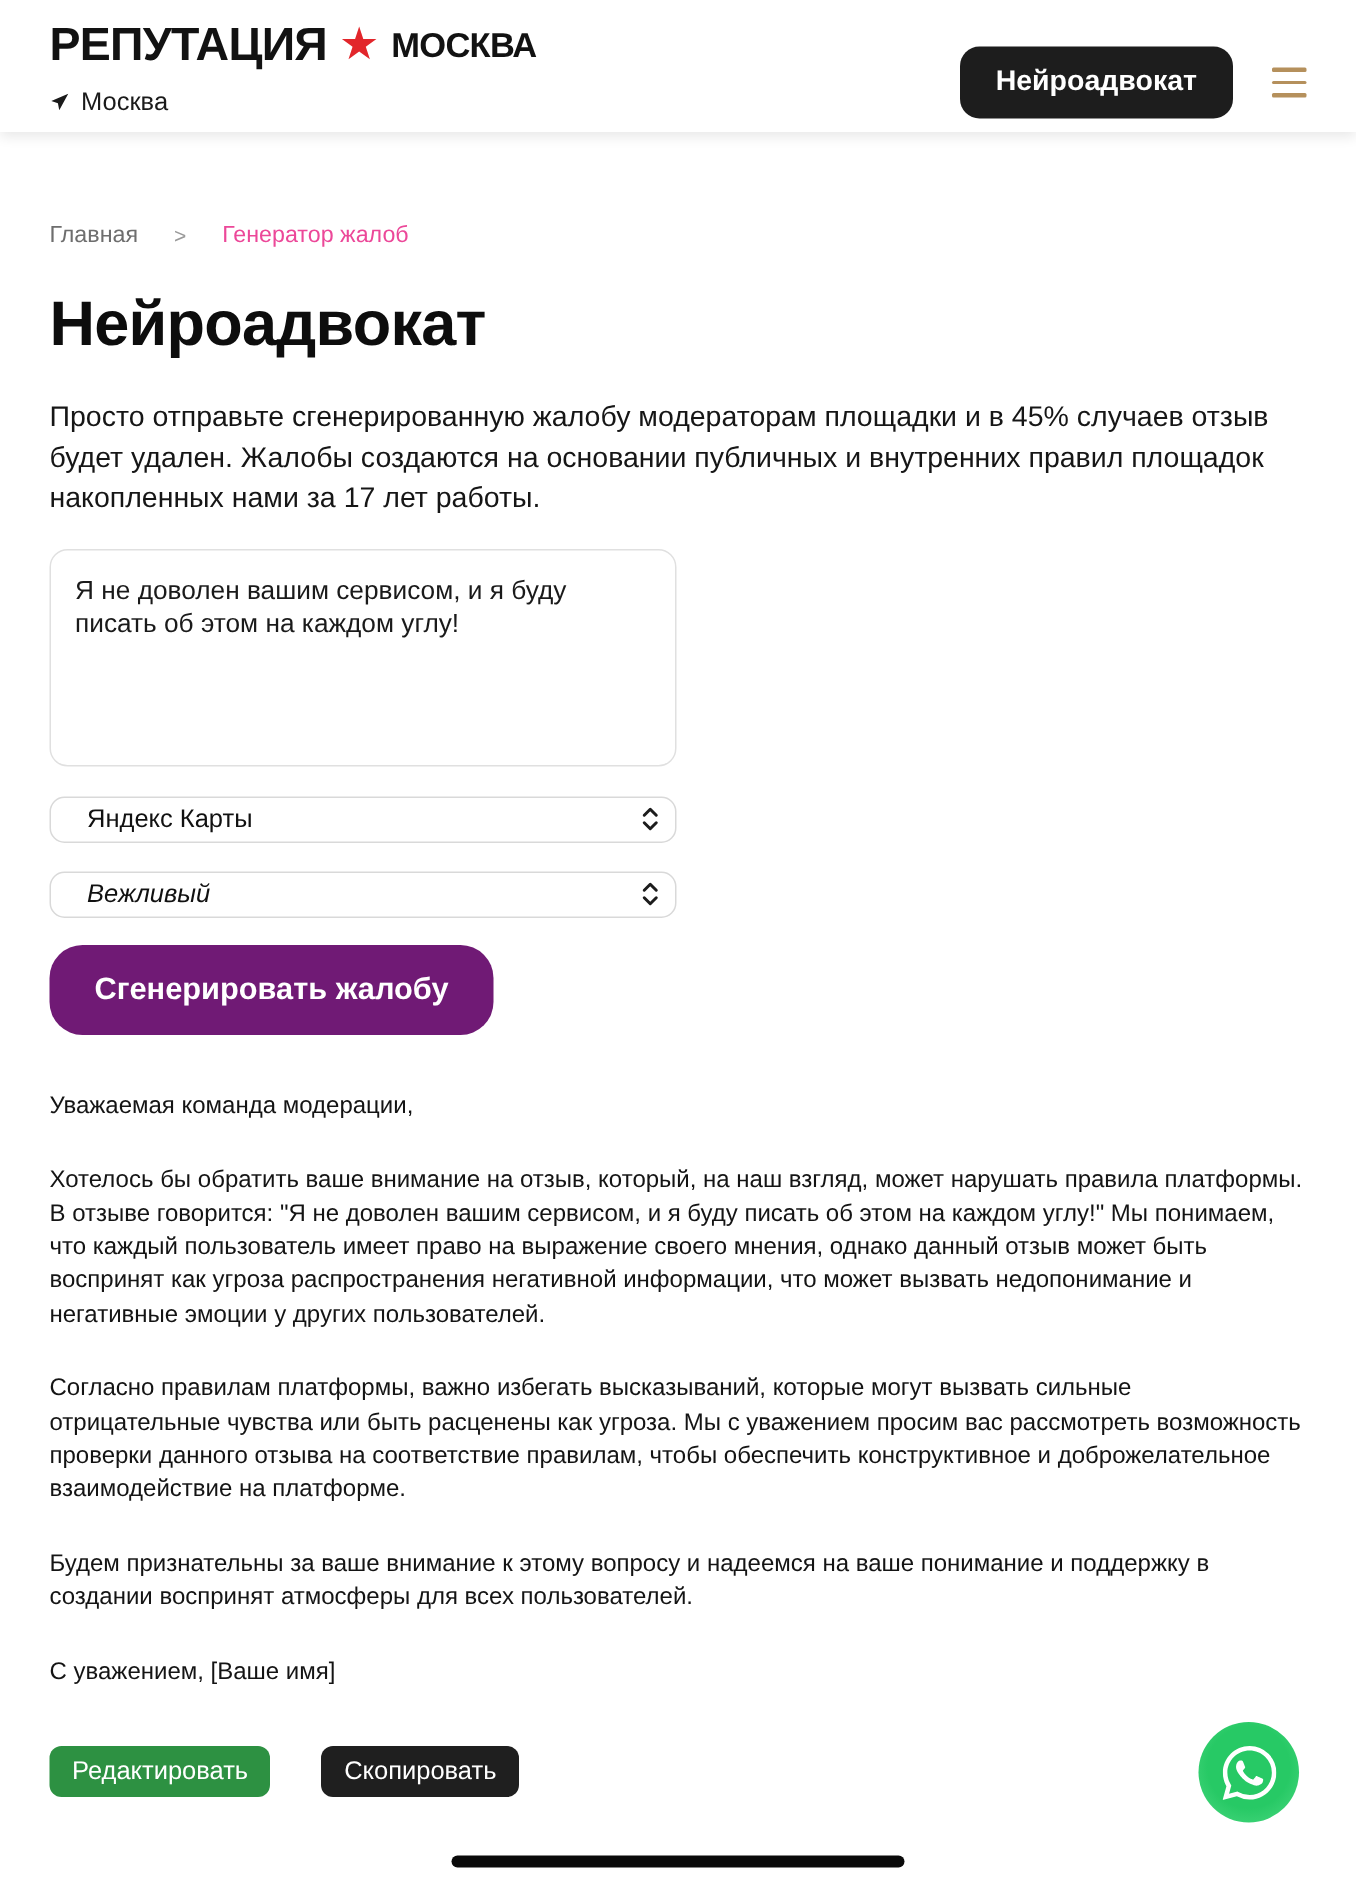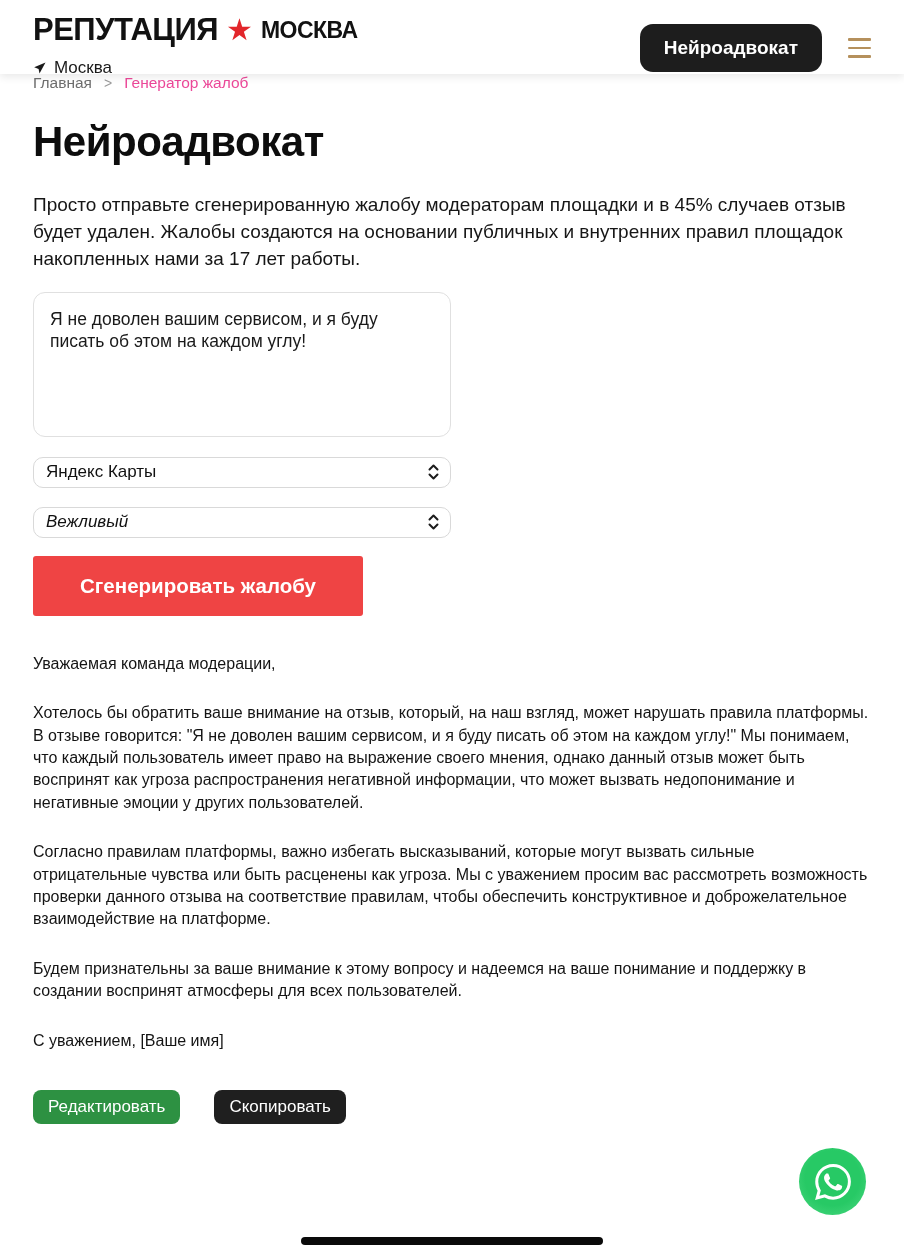--- a/index.html
+++ b/index.html
@@ -8,21 +8,21 @@
     font-family: "Liberation Sans", sans-serif;
     background: #fff;
     color: #161616;
     width: 904px;
     height: 1252px;
     position: relative;
     overflow: hidden;
   }
   
   .header {
-    height: 74px;
+    height: 88px;
     background: #fff;
     box-shadow: 0 3px 8px rgba(0,0,0,0.09);
     padding: 12px 31px 0 33px;
     display: flex;
     justify-content: space-between;
     position: relative;
     z-index: 2;
   }
   .logo-block { display: flex; flex-direction: column; }
   .logo-row { display: flex; align-items: center; gap: 6px; }
@@ -77,25 +77,26 @@
   .hamburger span {
     display: block;
     width: 23px;
     height: 2.6px;
     background: #b5905c;
     border-radius: 1px;
   }
   
   .main { padding: 0 33px; }
   .breadcrumb {
+    margin-top: 60px;
     font-size: 15.5px;
     color: #6e6e6e;
     display: flex;
     align-items: center;
-    gap: 12px;
+    gap: 24px;
   }
   .breadcrumb .crumb-link { color: #6e6e6e; text-decoration: none; cursor: pointer; }
   .breadcrumb .crumb-sep { color: #9a9a9a; font-size: 14px; }
   .breadcrumb .crumb-current { color: #ec4899; }
   .page-title {
     margin-top: 26px;
     font-size: 42px;
     font-weight: 700;
     letter-spacing: -0.5px;
     color: #0d0d0d;
@@ -126,38 +127,38 @@
   }
   .select-control {
     margin-top: 20px;
     width: 418px;
     height: 31px;
     border: 1px solid #d9d9d9;
     border-radius: 10px;
     display: flex;
     align-items: center;
     justify-content: space-between;
-    padding: 0 10px 0 12px;
+    padding: 0 10px 0 24px;
     font-size: 17px;
     color: #111;
     cursor: pointer;
     background: #fff;
   }
   .select-control + .select-control { margin-top: 19px; font-style: italic; }
   .select-control svg { display: block; flex: none; }
   .generate-button {
     margin-top: 18px;
-    background: #ef4444;
+    background: #701a75;
     color: #fff;
     border: none;
-    border-radius: 3px;
+    border-radius: 22px;
     font-family: inherit;
     font-size: 20.5px;
     font-weight: 700;
-    padding: 18px 47px;
+    padding: 18px 30px;
     cursor: pointer;
   }
   
   .result { margin-top: 37px; max-width: 872px; }
   .result p {
     font-size: 16px;
     line-height: 1.4;
     color: #141414;
     margin-bottom: 27px;
   }

